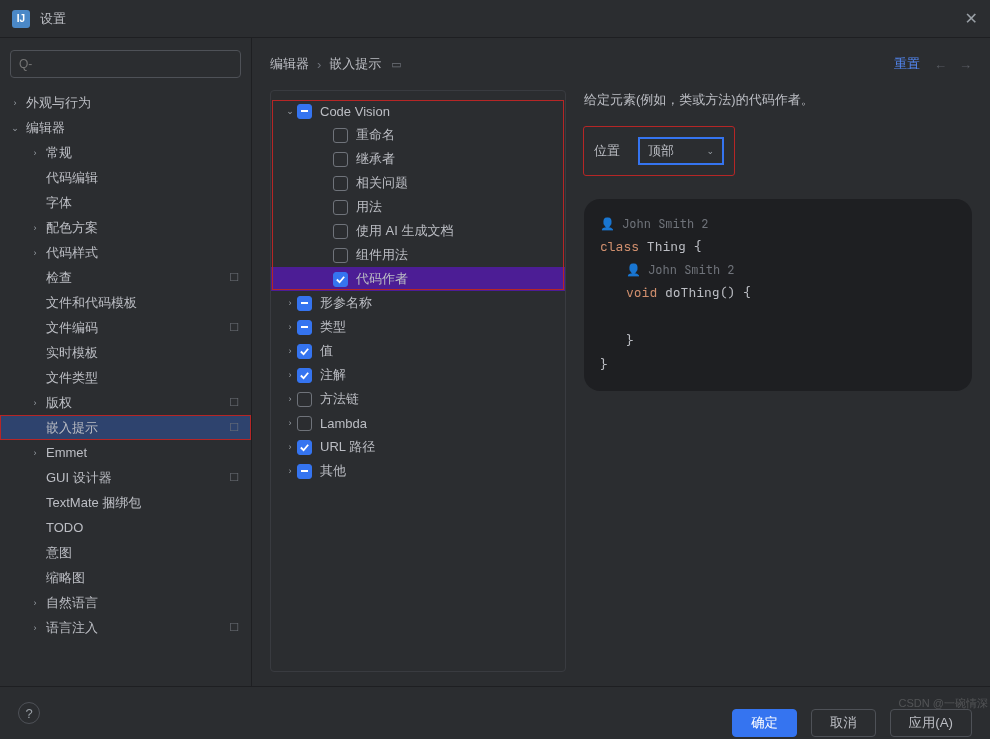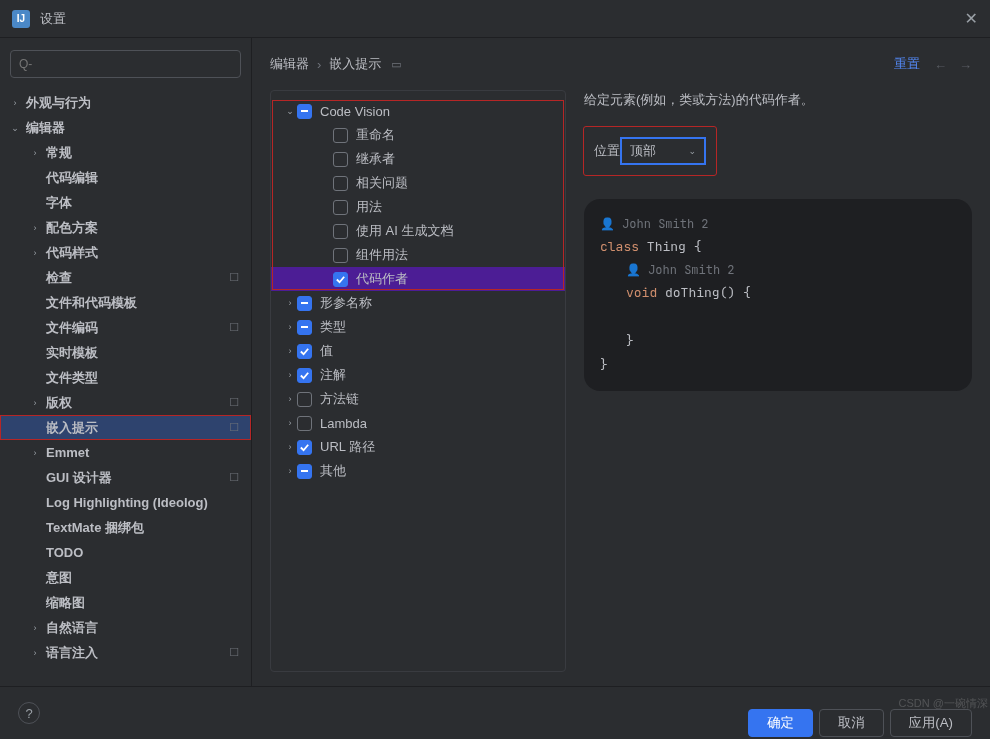--- a/index.html
+++ b/index.html
@@ -10,21 +10,21 @@
 .main { display: flex; height: 648px; }
 .sidebar { width: 252px; border-right: 1px solid #1e1f22; display: flex; flex-direction: column; }
 .search-wrap { padding: 12px 10px; }
 .search { width: 100%; height: 28px; background: #2b2d30; border: 1px solid #4e5157; border-radius: 4px; padding: 0 8px; color: #bcbec4; font-size: 12px; }
 .tree { flex: 1; overflow-y: auto; padding-bottom: 8px; }
 .tree::-webkit-scrollbar { width: 8px; }
 .tree::-webkit-scrollbar-thumb { background: #4e5157; border-radius: 4px; }
 .tnode { display: flex; align-items: center; height: 25px; padding-left: 8px; cursor: pointer; position: relative; }
 .tnode.sel { background: #2e436e; outline: 1px solid #b62626; outline-offset: -1px; }
 .tnode .chev { width: 14px; display: inline-flex; justify-content: center; color: #9aa0a6; font-size: 9px; }
-.tnode .lbl { margin-left: 4px; font-weight: bold; }
+.tnode .lbl { margin-left: 4px; }
 .tnode .glyph { position: absolute; right: 12px; color: #6f737a; font-size: 11px; }
 .d0 { padding-left: 8px; } .d1 { padding-left: 28px; }
 .content { flex: 1; display: flex; flex-direction: column; }
 .crumb-row { height: 52px; display: flex; align-items: center; padding: 0 18px; }
 .crumb-sep { margin: 0 8px; color: #6f737a; }
 .crumb-icon { margin-left: 10px; color: #6f737a; font-size: 11px; }
 .reset { margin-left: auto; color: #548af7; cursor: pointer; margin-right: 14px; }
 .nav-arrows { color: #5a5d63; display: flex; gap: 12px; }
 .panels { flex: 1; display: flex; padding: 0 18px 14px 18px; gap: 18px; }
 .leftpan { width: 296px; border: 1px solid #393b40; border-radius: 4px; padding: 8px 0; }
@@ -32,31 +32,31 @@
 .cvnode { display: flex; align-items: center; height: 24px; padding-left: 12px; cursor: pointer; }
 .cvnode.sel { background: #4c1d95; }
 .cvnode .chev { width: 14px; display: inline-flex; justify-content: center; color: #9aa0a6; font-size: 9px; }
 .cvnode .cb { width: 15px; height: 15px; border: 1px solid #6f737a; border-radius: 3px; margin-right: 8px; display: inline-flex; align-items: center; justify-content: center; }
 .cvnode .cb.on { background: #3574f0; border-color: #3574f0; color: white; }
 .cvnode .cb.ind { background: #3574f0; border-color: #3574f0; }
 .cvnode .cb.ind::after { content: ""; width: 7px; height: 2px; background: white; }
 .cv0 { padding-left: 12px; } .cv1 { padding-left: 48px; }
 .rightpan { flex: 1; display: flex; flex-direction: column; }
 .desc { margin-bottom: 16px; line-height: 1.6; }
-.pos-row { display: flex; align-items: center; gap: 0; padding: 10px; outline: 1px solid #b62626; width: fit-content; border-radius: 2px; }
+.pos-row { display: flex; align-items: center; gap: 18px; padding: 10px; outline: 1px solid #b62626; width: fit-content; border-radius: 2px; }
 .select { width: 86px; height: 28px; border: 2px solid #3574f0; border-radius: 0; display: flex; align-items: center; padding: 0 8px; background: #2b2d30; justify-content: space-between; }
 .select .chev { font-size: 9px; color: #9aa0a6; }
 .code { margin-top: 24px; background: #1e1f22; border-radius: 16px; padding: 14px 16px; font-family: "JetBrains Mono", Consolas, monospace; font-size: 13px; line-height: 1.85; }
 .code .author { color: #6f737a; font-size: 12px; }
 .code .kw { color: #cf8e6d; }
 .code .id { color: #bcbec4; }
 .code .ind1 { padding-left: 26px; }
 .footer { height: 53px; border-top: 1px solid #1e1f22; display: flex; align-items: center; padding: 0 18px; }
 .help { width: 22px; height: 22px; border: 1px solid #4e5157; border-radius: 11px; display: inline-flex; align-items: center; justify-content: center; color: #9aa0a6; font-size: 13px; }
-.btns { margin-left: auto; display: flex; gap: 6px; margin-top: 20px; }
+.btns { margin-left: auto; display: flex; gap: 14px; margin-top: 20px; }
 .btn { height: 28px; padding: 0 18px; border-radius: 4px; background: #2b2d30; border: 1px solid #4e5157; color: #bcbec4; cursor: pointer; display: inline-flex; align-items: center; }
 .btn.primary { background: #3574f0; border-color: #3574f0; color: white; }
 .watermark { position: absolute; right: 2px; bottom: 28px; color: rgba(200,200,200,0.25); font-size: 11px; pointer-events: none; }
 svg.check { width: 11px; height: 11px; }
 </style>
 </head>
 <body>
 
 <div class="titlebar">
   <span class="app-icon">IJ</span>
@@ -131,24 +131,20 @@
           <span class="glyph">☐</span>
         </div>
         <div class="tnode d1">
           <span class="chev">›</span>
           <span class="lbl">Emmet</span>
         </div>
         <div class="tnode d1">
           <span class="chev"></span>
           <span class="lbl">GUI 设计器</span>
           <span class="glyph">☐</span>
-        </div>
-        <div class="tnode d1">
-          <span class="chev"></span>
-          <span class="lbl">Log Highlighting (Ideolog)</span>
         </div>
         <div class="tnode d1">
           <span class="chev"></span>
           <span class="lbl">TextMate 捆绑包</span>
         </div>
         <div class="tnode d1">
           <span class="chev"></span>
           <span class="lbl">TODO</span>
         </div>
         <div class="tnode d1">

